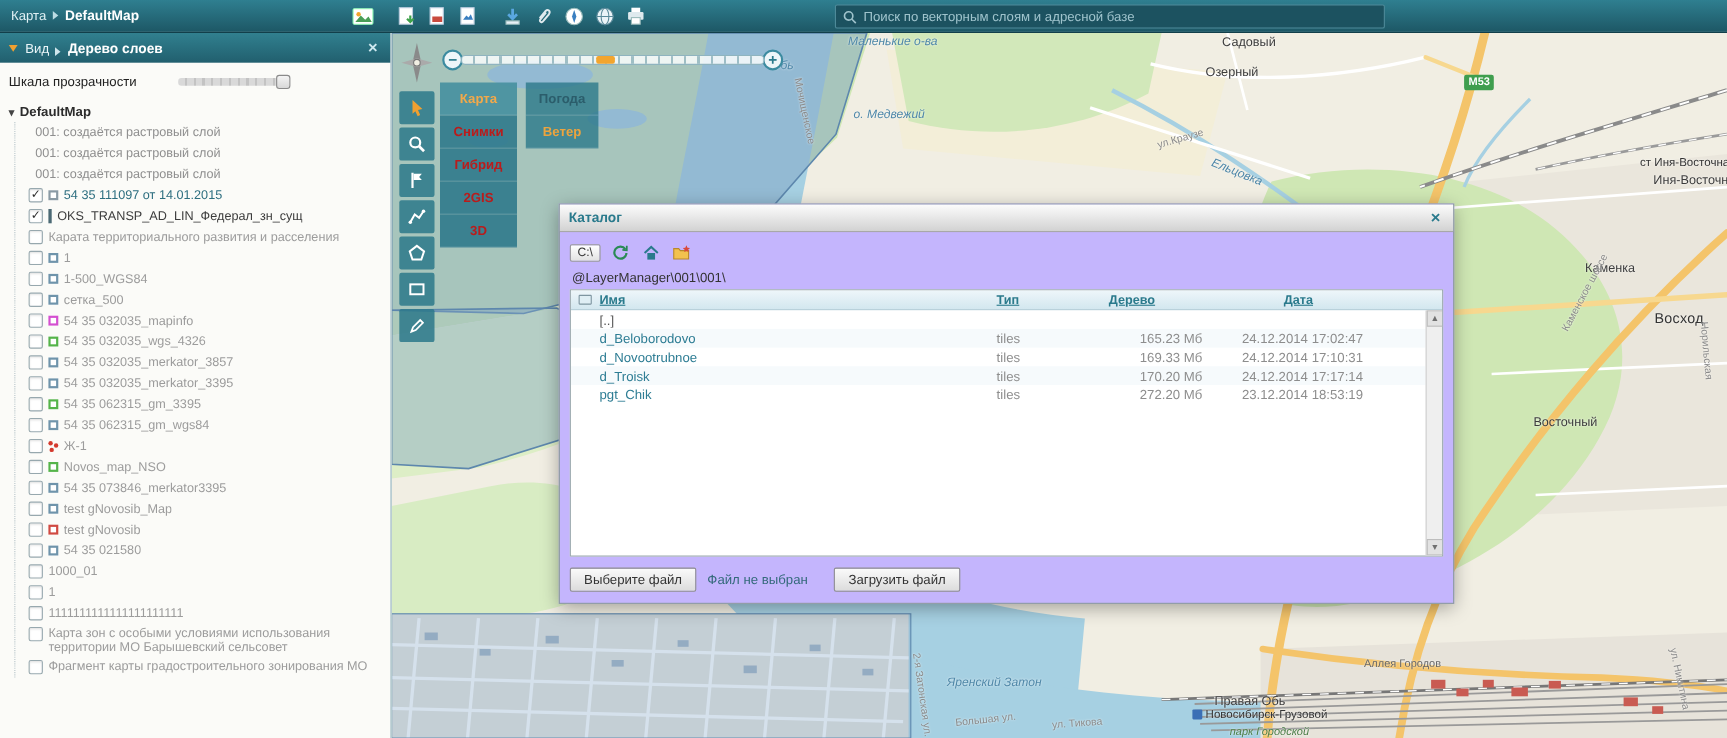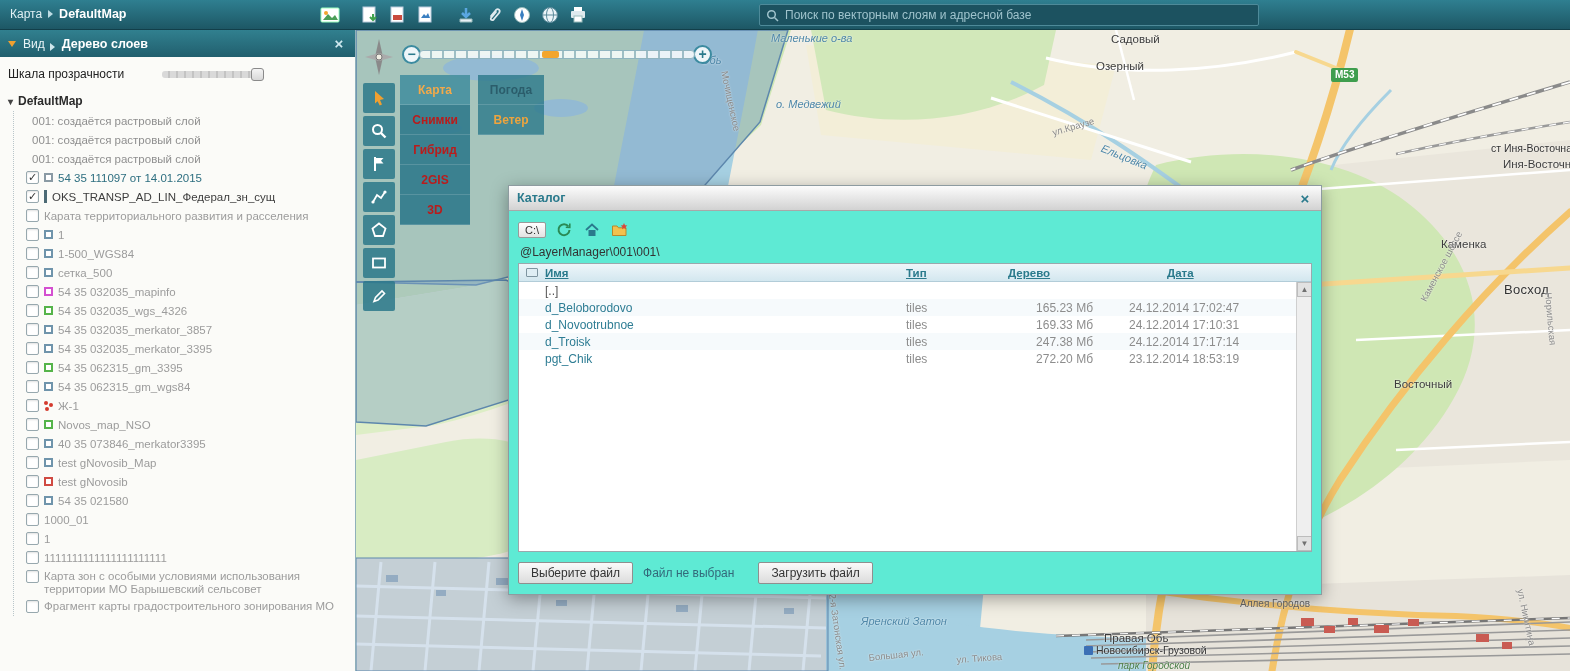--- a/index.html
+++ b/index.html
@@ -99,21 +99,21 @@
   .bmcol { position:absolute; top:45px; z-index:20; }
   .bmcol.c1 { left:44px; width:70px; }
   .bmcol.c2 { left:122px; width:66px; }
   .bmb { height:30px; background:rgba(44,120,138,.88); color:#b91c1c; font-weight:bold; font-size:12px;
     display:flex; align-items:center; justify-content:center; cursor:pointer; border-bottom:1px solid rgba(255,255,255,.15); }
   .bmb.act { background:rgba(72,144,160,.92); color:#f2a94a; }
   .bmb.ovb { background:rgba(44,120,138,.80); color:#2b5d6b; }
   .bmb.ovb.acc { color:#eda43e; }
 
   
-  .dialog { position:absolute; left:152px; top:155px; width:814px; height:410px; background:#5eead4;
+  .dialog { position:absolute; left:152px; top:155px; width:814px; height:364px; background:#c4b5fd;
     border:1px solid #8d9ba0; box-shadow:0 4px 16px rgba(0,0,0,.35); z-index:40; }
   .dlg-title { height:25px; background:linear-gradient(#fcfcfc,#d2d2d2); border-bottom:1px solid #a8a8a8;
     display:flex; align-items:center; padding:0 8px; }
   .dlg-title-text { color:#2a7a8c; font-weight:bold; font-size:12.5px; }
   .dlg-close { margin-left:auto; color:#2a7a8c; font-weight:bold; cursor:pointer; width:16px; text-align:center; }
   .dlg-close::before { content:"×"; font-size:15px; }
   .dlg-body { position:absolute; left:0; right:0; top:25px; bottom:0; padding:6px 9px 8px 9px; display:flex; flex-direction:column; }
   .dlg-tools { display:flex; align-items:center; gap:8px; height:26px; flex:none; }
   .drive-btn { background:linear-gradient(#fff,#e2e2e2); border:1px solid #9a9a9a; border-radius:2px;
     font-size:11px; padding:1px 6px; cursor:pointer; color:#333; }
@@ -324,21 +324,21 @@
           <span class="lb">Ж-1</span>
         </div>
         <div class="ti">
           <span class="cb"></span>
           <span class="sw green"></span>
           <span class="lb">Novos_map_NSO</span>
         </div>
         <div class="ti">
           <span class="cb"></span>
           <span class="sw blue"></span>
-          <span class="lb">40 35 073846_merkator3395</span>
+          <span class="lb">54 35 073846_merkator3395</span>
         </div>
         <div class="ti">
           <span class="cb"></span>
           <span class="sw blue"></span>
           <span class="lb">test gNovosib_Map</span>
         </div>
         <div class="ti">
           <span class="cb"></span>
           <span class="sw red"></span>
           <span class="lb">test gNovosib</span>
@@ -621,21 +621,21 @@
               <span class="c-icon"></span>
               <span class="c-name">d_Novootrubnoe</span>
               <span class="c-type">tiles</span>
               <span class="c-size">169.33 Мб</span>
               <span class="c-date">24.12.2014 17:10:31</span>
             </div>
             <div class="drow alt">
               <span class="c-icon"></span>
               <span class="c-name">d_Troisk</span>
               <span class="c-type">tiles</span>
-              <span class="c-size">247.38 Мб</span>
+              <span class="c-size">170.20 Мб</span>
               <span class="c-date">24.12.2014 17:17:14</span>
             </div>
             <div class="drow">
               <span class="c-icon"></span>
               <span class="c-name">pgt_Chik</span>
               <span class="c-type">tiles</span>
               <span class="c-size">272.20 Мб</span>
               <span class="c-date">23.12.2014 18:53:19</span>
             </div>
             <div class="vscroll">

